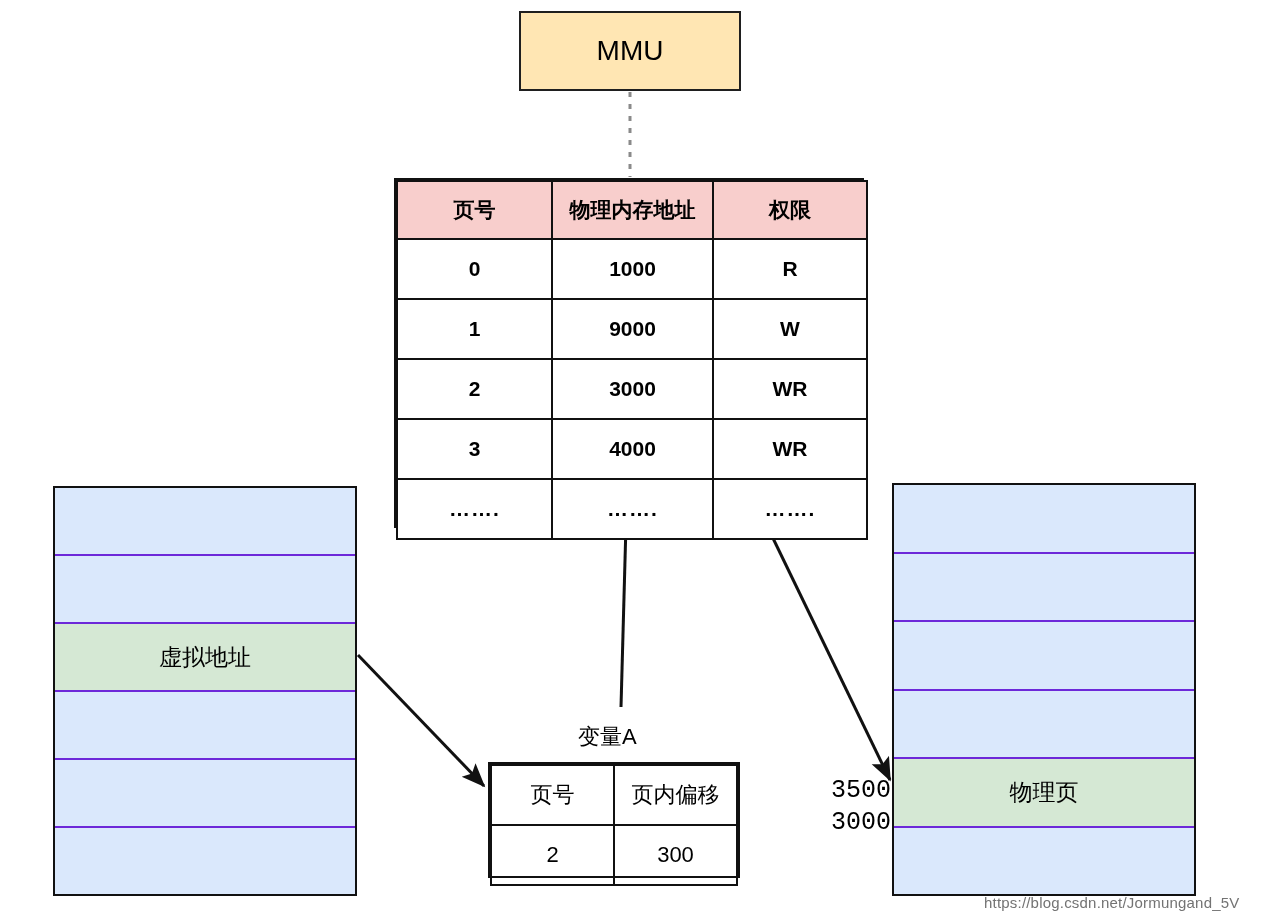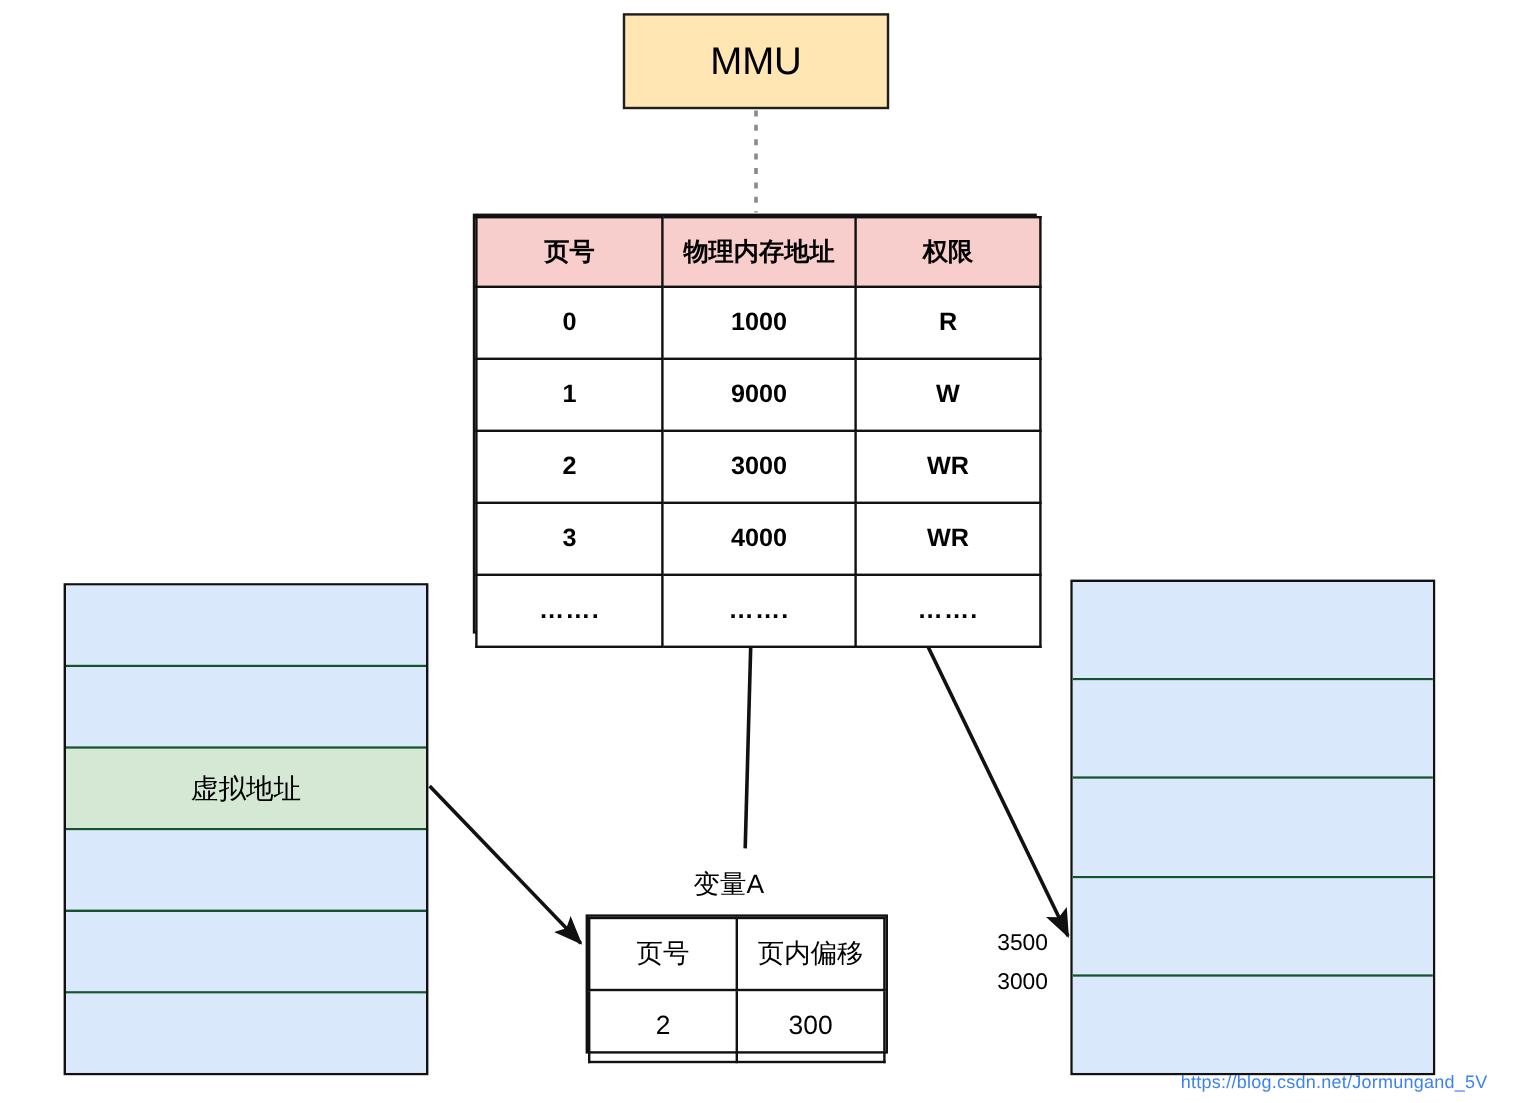--- a/index.html
+++ b/index.html
@@ -5,67 +5,67 @@
   html,body{margin:0;padding:0;background:#ffffff;}
   body{width:1270px;height:919px;position:relative;overflow:hidden;
        font-family:"Liberation Sans","DejaVu Sans",sans-serif;color:#000;}
   #canvas{position:absolute;left:0;top:0;width:1270px;height:919px;}
 
   .box{position:absolute;box-sizing:border-box;border:2px solid #1b1b1b;
        display:flex;align-items:center;justify-content:center;text-align:center;}
 
   
   #mmu-box{left:519px;top:11px;width:222px;height:80px;
-           background:#ffe6b3;border:2px solid #1f1f1f;font-size:32px;}
+           background:#ffe6b3;border:2px solid #1f1f1f;font-size:28px;}
 
   
   #page-table{position:absolute;left:394px;top:178px;width:470px;height:350px;
               box-sizing:border-box;border:2px solid #111;border-collapse:collapse;}
   #page-table table{border-collapse:collapse;width:100%;height:100%;table-layout:fixed;}
   #page-table th,#page-table td{border:2px solid #111;text-align:center;
               font-size:21px;font-weight:bold;padding:0;}
   #page-table th{background:#f8cecc;height:56px;}
   #page-table td{height:58px;background:#fff;}
   #page-table col.c1{width:155px;}
   #page-table col.c2{width:161px;}
   #page-table col.c3{width:154px;}
   .dots{letter-spacing:1px;font-weight:bold;}
 
   
   .memblock{position:absolute;box-sizing:border-box;border:2px solid #111;
             display:flex;flex-direction:column;}
-  .memrow{flex:1 1 0;box-sizing:border-box;border-bottom:2px solid #14532d;
+  .memrow{flex:1 1 0;box-sizing:border-box;border-bottom:2px solid #6d28d9;
           background:#dae8fc;display:flex;align-items:center;justify-content:center;
           font-size:23px;}
   .memrow:last-child{border-bottom:none;}
   .memrow.green{background:#d5e8d4;}
 
   #vm-block{left:53px;top:486px;width:304px;height:410px;}
   #pm-block{left:892px;top:483px;width:304px;height:413px;}
 
   
-  .addrlabel{position:absolute;font-size:19px;font-family:Liberation Sans, sans-serif;text-align:center;}
+  .addrlabel{position:absolute;font-size:25px;font-family:Liberation Mono, monospace;text-align:center;}
   #label-3500{left:831px;top:776px;}
   #label-3000{left:831px;top:808px;}
 
   
   #varA{position:absolute;left:578px;top:722px;font-size:22px;
         font-family:Liberation Sans, sans-serif;}
 
   
   #va-table{position:absolute;left:488px;top:762px;width:252px;height:116px;
             box-sizing:border-box;border:2px solid #111;}
   #va-table table{border-collapse:collapse;width:100%;height:100%;table-layout:fixed;}
   #va-table th,#va-table td{border:2px solid #111;text-align:center;font-size:22px;
             font-weight:normal;font-family:"Liberation Sans",sans-serif;padding:0;}
   #va-table th{height:58px;}
   #va-table td{height:58px;}
 
   
-  #watermark{position:absolute;left:984px;top:894px;font-size:15px;color:#3b82f6;
+  #watermark{position:absolute;left:984px;top:894px;font-size:15px;color:#737373;
              font-family:"Liberation Sans",sans-serif;letter-spacing:0.2px;}
 </style>
 </head>
 <body>
 
 <svg id="canvas" viewBox="0 0 1270 919" xmlns="http://www.w3.org/2000/svg">
   <defs>
     <marker id="arrowhead" markerWidth="9" markerHeight="9" refX="7.4" refY="3.2" orient="auto" markerUnits="strokeWidth">
       <path d="M0,0 L8,3.2 L0,6.4 L1.6,3.2 z" fill="#111"></path>
     </marker>
@@ -135,20 +135,21 @@
   <div class="memrow"></div>
   <div class="memrow"></div>
   <div class="memrow"></div>
 </div>
 
 <div class="memblock" id="pm-block">
   <div class="memrow"></div>
   <div class="memrow"></div>
   <div class="memrow"></div>
   <div class="memrow"></div>
+  <div class="memrow green">物理页</div>
   <div class="memrow"></div>
 </div>
 
 <div class="addrlabel" id="label-3500">3500</div>
 <div class="addrlabel" id="label-3000">3000</div>
 
 <div id="varA">变量A</div>
 
 <div id="va-table">
   <table>

